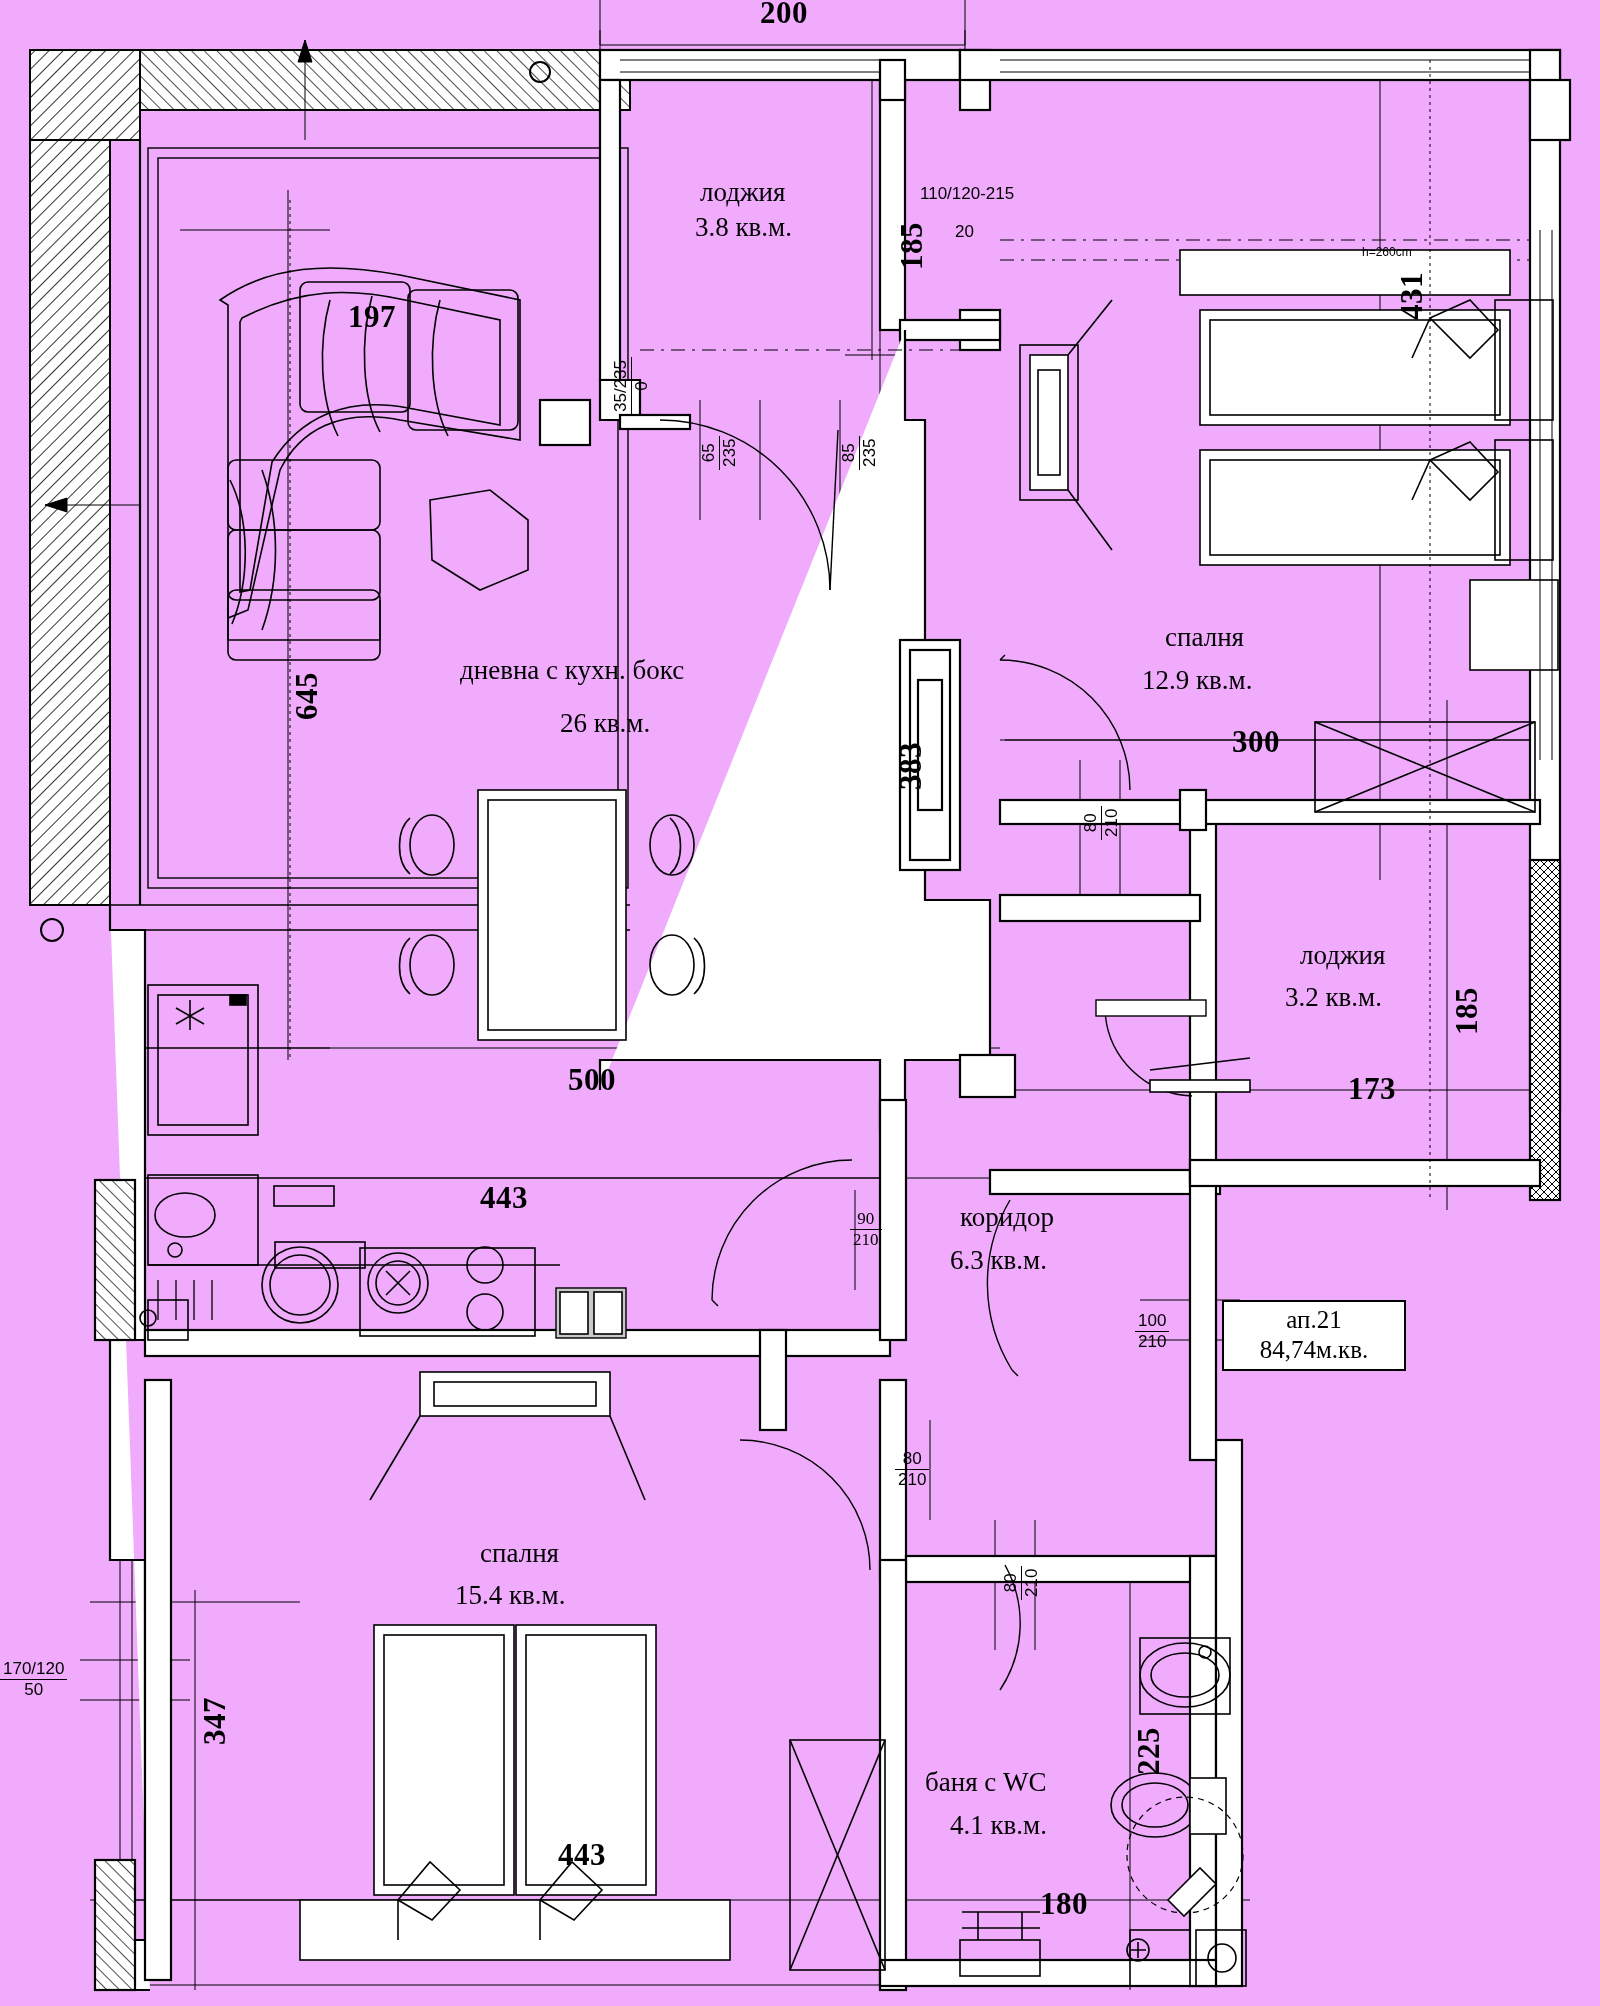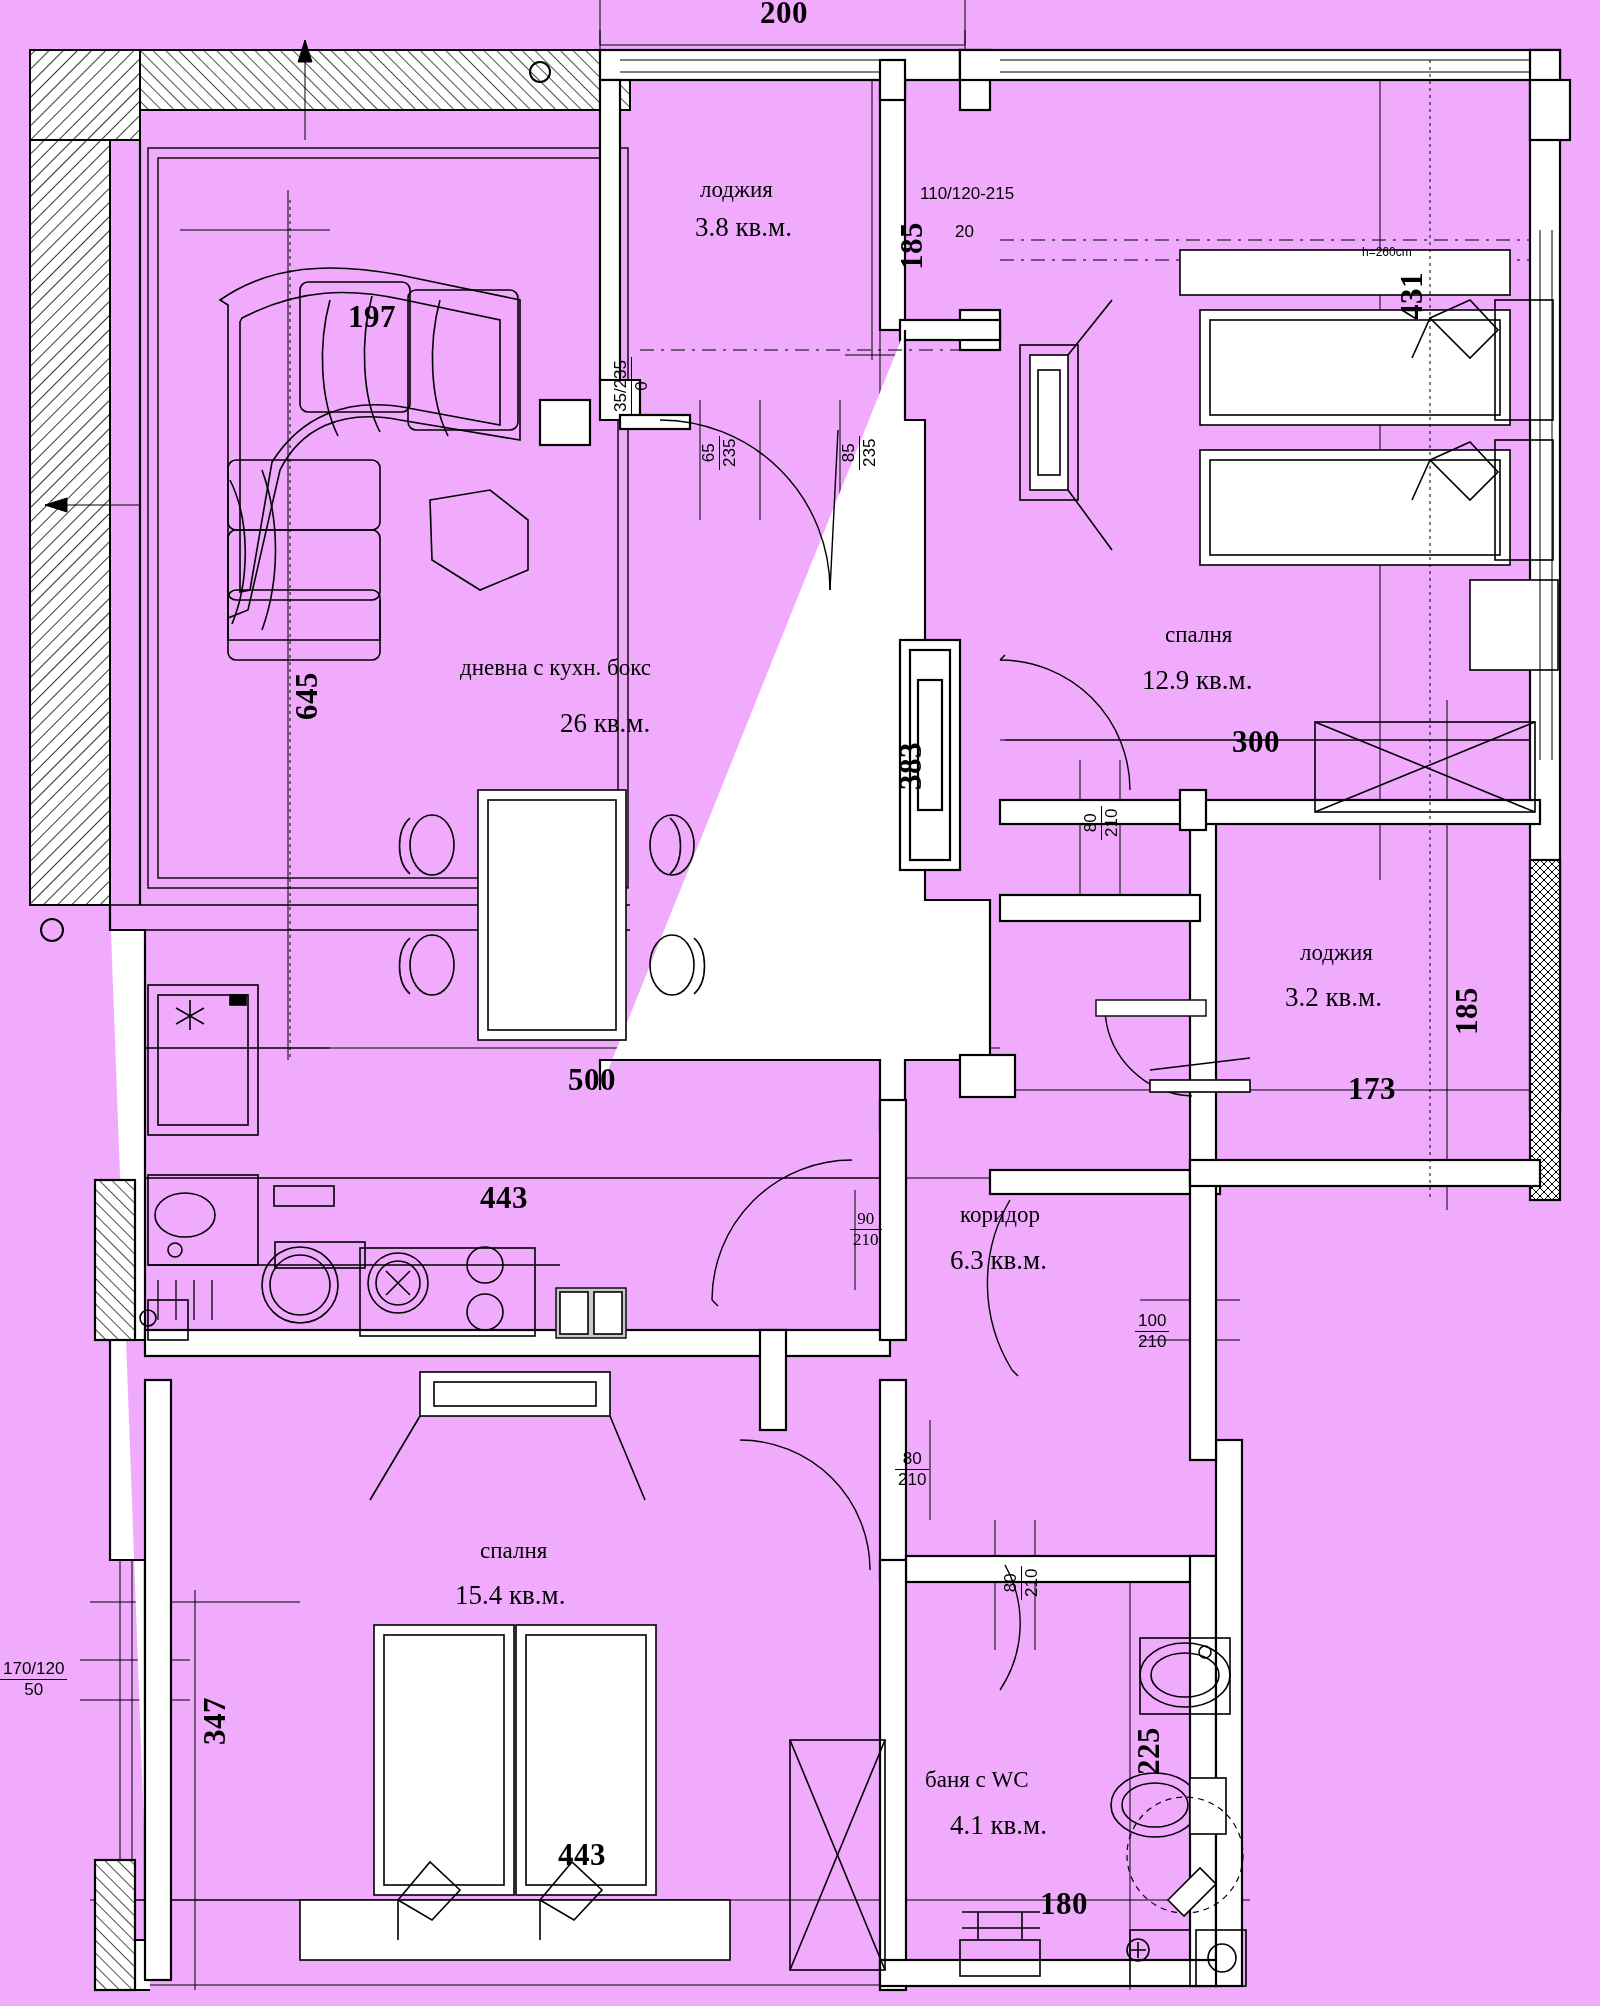--- a/index.html
+++ b/index.html
@@ -17,21 +17,21 @@
     overflow: hidden;
   }
   .lbl {
     position: absolute;
     white-space: nowrap;
     font-family: "Liberation Serif", serif;
     color: #000;
     line-height: 1.12;
   }
   .room-name {
-    font-size: 23px;
+    font-size: 27px;
     text-align: left;
   }
   .room-area {
     font-size: 27px;
     text-align: center;
   }
   .dim {
     font-size: 31px;
     font-weight: bold;
     letter-spacing: 0.5px;
@@ -548,20 +548,24 @@
   </div>
 
   <div class="lbl room-name" style="left:960px; top:1202px;">коридор</div>
   <div class="lbl room-area" style="left:950px; top:1245px;">6.3 кв.м.</div>
 
   <div class="frac" style="left:1135px; top:1312px;">
     <span class="num">100</span>
     <span class="den">210</span>
   </div>
 
+  <div class="aptbox" style="left:1222px; top:1300px; width:160px;">
+    <div>ап.21</div>
+    <div>84,74м.кв.</div>
+  </div>
 
   <div class="frac" style="left:895px; top:1450px;">
     <span class="num">80</span>
     <span class="den">210</span>
   </div>
 
   <div class="frac vert" style="left:1002px; top:1600px;">
     <span class="num">80</span>
     <span class="den">210</span>
   </div>

